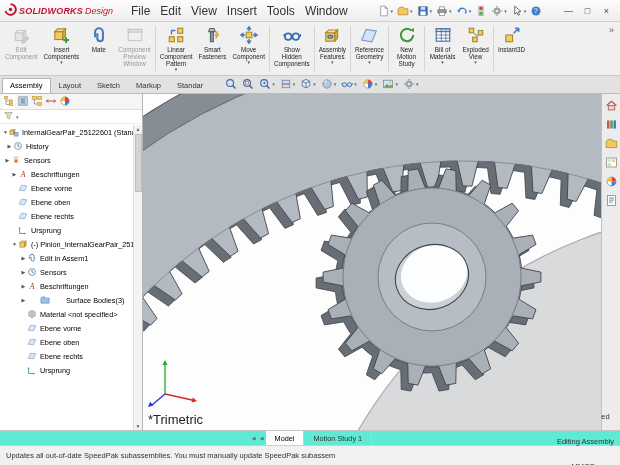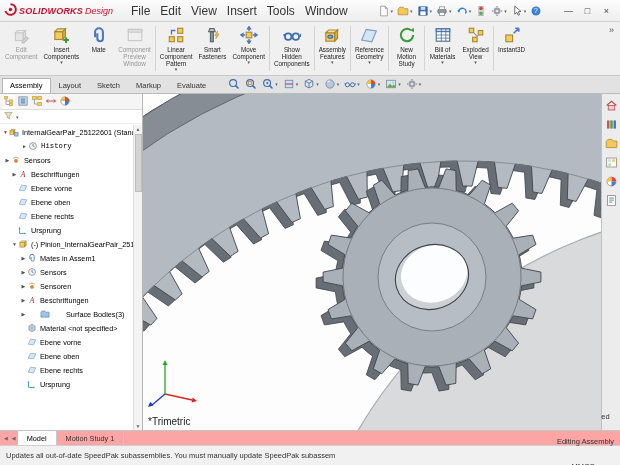--- a/index.html
+++ b/index.html
@@ -48,27 +48,27 @@
   .texp{width:7px;flex:none;text-align:center;font-size:5px;color:#555;}
   .ticon{width:11px;height:10px;flex:none;margin-right:2px;}
   .tlabel{color:#000;}
   #vscroll{position:absolute;right:0;top:31px;bottom:0;width:9px;background:#f3f3f3;border-left:1px solid #ddd;display:flex;flex-direction:column;align-items:center;}
   #vscroll .arr{font-size:5px;color:#666;line-height:8px;height:8px;}
   #vscroll .thumb{width:7px;height:58px;background:#d4d4d4;border:1px solid #bdbdbd;margin:1px 0;}
   #vscroll .spacer{flex:1;}
 
   #viewport{flex:1;position:relative;background:#fdfdfe;overflow:hidden;}
   #scene{position:absolute;left:0;top:0;}
-  #view-label{position:absolute;left:5px;bottom:3px;font-size:10px;color:#222;}
+  #view-label{position:absolute;left:5px;bottom:3px;font-size:13px;color:#222;}
 
   #taskpane{width:19px;background:#ececec;border-left:1px solid #c0c0c0;display:flex;flex-direction:column;align-items:center;padding-top:4px;gap:4px;}
   .tpi{width:15px;height:15px;display:flex;align-items:center;justify-content:center;}
 
   
-  #bottomtabs{height:15px;background:#fca5a5;border-top:1px solid #c4c4c4;display:flex;align-items:stretch;padding-left:2px;font-size:7.3px;}
+  #bottomtabs{height:15px;background:#5eead4;border-top:1px solid #c4c4c4;display:flex;align-items:stretch;padding-left:2px;font-size:7.3px;justify-content:center;}
   .bnav{color:#666;font-size:5px;padding:4px 2px;}
   .btab{padding:2px 9px;border-right:1px solid #c9c9c9;color:#333;display:flex;align-items:center;}
   .btab.active{background:#fff;color:#000;}
   #statusbar{height:20px;background:#f1f1f1;border-top:1px solid #cfcfcf;display:flex;align-items:center;font-size:7.5px;color:#333;padding:0 6px;}
   #sb-msg{flex:1;white-space:nowrap;overflow:hidden;}
   #sb-right{display:flex;gap:16px;align-items:center;margin-left:8px;flex-direction:column;}
   #sb-right .dd{font-size:5px;color:#666;margin-left:2px;}
 </style>
 </head>
 <body>
@@ -310,21 +310,21 @@
     </div>
   <span id="ribbon-overflow">»</span>
 </div>
 
 <div id="tabrow">
   <span id="cmdtabs" style="display: flex;">
       <span class="tab active">Assembly</span>
       <span class="tab">Layout</span>
       <span class="tab">Sketch</span>
       <span class="tab">Markup</span>
-      <span class="tab">Evaluate</span>
+      <span class="tab">Standar</span>
     </span>
   <span id="headsup">
       <span class="hicon">
         <svg width="12" height="12" viewBox="0 0 16 16">
           <circle cx="6.8" cy="6.8" r="4.6" fill="none" stroke="#3a6db2" stroke-width="1.5"></circle>
           <line x1="10.2" y1="10.2" x2="14" y2="14" stroke="#3a6db2" stroke-width="2"></line>
         </svg>
       </span>
       <span class="hicon">
         <svg width="12" height="12" viewBox="0 0 16 16">
@@ -456,21 +456,21 @@
           <span class="ticon"><svg width="10" height="10" viewBox="0 0 16 16">
               <g stroke="#a8892f">
                 <rect x="1.5" y="6" width="6" height="6" fill="#f2cd5e"></rect>
                 <path d="M1.5 6l2-2h6l-2 2z" fill="#f8e29a"></path>
                 <path d="M9.5 4v6l-2 2V6z" fill="#d9ae3c"></path>
               </g>
               <rect x="9" y="9" width="5.5" height="5.5" fill="#9fc3e8" stroke="#5a82aa"></rect>
             </svg></span>
           <span class="tlabel">InternalGearPair_25122601 (Standar</span>
         </div>
-        <div class="trow" style="padding-left: 21px; font-family: Liberation Mono, monospace;">
+        <div class="trow" style="padding-left: 6px;">
           <span class="texp">▶</span>
           <span class="ticon"><svg width="10" height="10" viewBox="0 0 16 16">
               <circle cx="8" cy="8" r="5.5" fill="#f4f6f8" stroke="#666"></circle>
               <path d="M8 4.5V8l2.5 1.5" stroke="#2a6fd0" fill="none" stroke-width="1.2"></path>
             </svg></span>
           <span class="tlabel">History</span>
         </div>
         <div class="trow" style="padding-left: 4px;">
           <span class="texp">▶</span>
           <span class="ticon"><svg width="10" height="10" viewBox="0 0 16 16">
@@ -526,37 +526,29 @@
                 <path d="M13 3v7.5l-2.5 2.5V5.5z" fill="#d9ae3c"></path>
               </g>
             </svg></span>
           <span class="tlabel">(-) Pinion_InternalGearPair_251</span>
         </div>
         <div class="trow" style="padding-left: 20px;">
           <span class="texp">▶</span>
           <span class="ticon"><svg width="10" height="10" viewBox="0 0 16 16">
               <path d="M4.5 9.5V5.5a3.5 3.5 0 0 1 7 0v5a2.5 2.5 0 0 1-5 0V6.5" fill="none" stroke="#4a78c0" stroke-width="1.5"></path>
             </svg></span>
-          <span class="tlabel">Mates in Assem1</span>
+          <span class="tlabel">Edit in Assem1</span>
         </div>
         <div class="trow" style="padding-left: 20px;">
           <span class="texp">▶</span>
           <span class="ticon"><svg width="10" height="10" viewBox="0 0 16 16">
               <circle cx="8" cy="8" r="5.5" fill="#f4f6f8" stroke="#666"></circle>
               <path d="M8 4.5V8l2.5 1.5" stroke="#2a6fd0" fill="none" stroke-width="1.2"></path>
             </svg></span>
           <span class="tlabel">Sensors</span>
-        </div>
-        <div class="trow" style="padding-left: 20px;">
-          <span class="texp">▶</span>
-          <span class="ticon"><svg width="10" height="10" viewBox="0 0 16 16">
-              <circle cx="8" cy="9.5" r="3" fill="#e08030"></circle>
-              <path d="M3.5 5.5a6 6 0 0 1 9 0" fill="none" stroke="#e08030" stroke-width="1.2"></path>
-            </svg></span>
-          <span class="tlabel">Sensoren</span>
         </div>
         <div class="trow" style="padding-left: 20px;">
           <span class="texp">▶</span>
           <span class="ticon"><svg width="10" height="10" viewBox="0 0 16 16">
               <text x="8" y="13" text-anchor="middle" font-size="13" font-family="Liberation Serif" font-style="italic" fill="#b03030">A</text>
             </svg></span>
           <span class="tlabel">Beschriftungen</span>
         </div>
         <div class="trow" style="padding-left: 20px; gap: 13px;">
           <span class="texp">▶</span>

